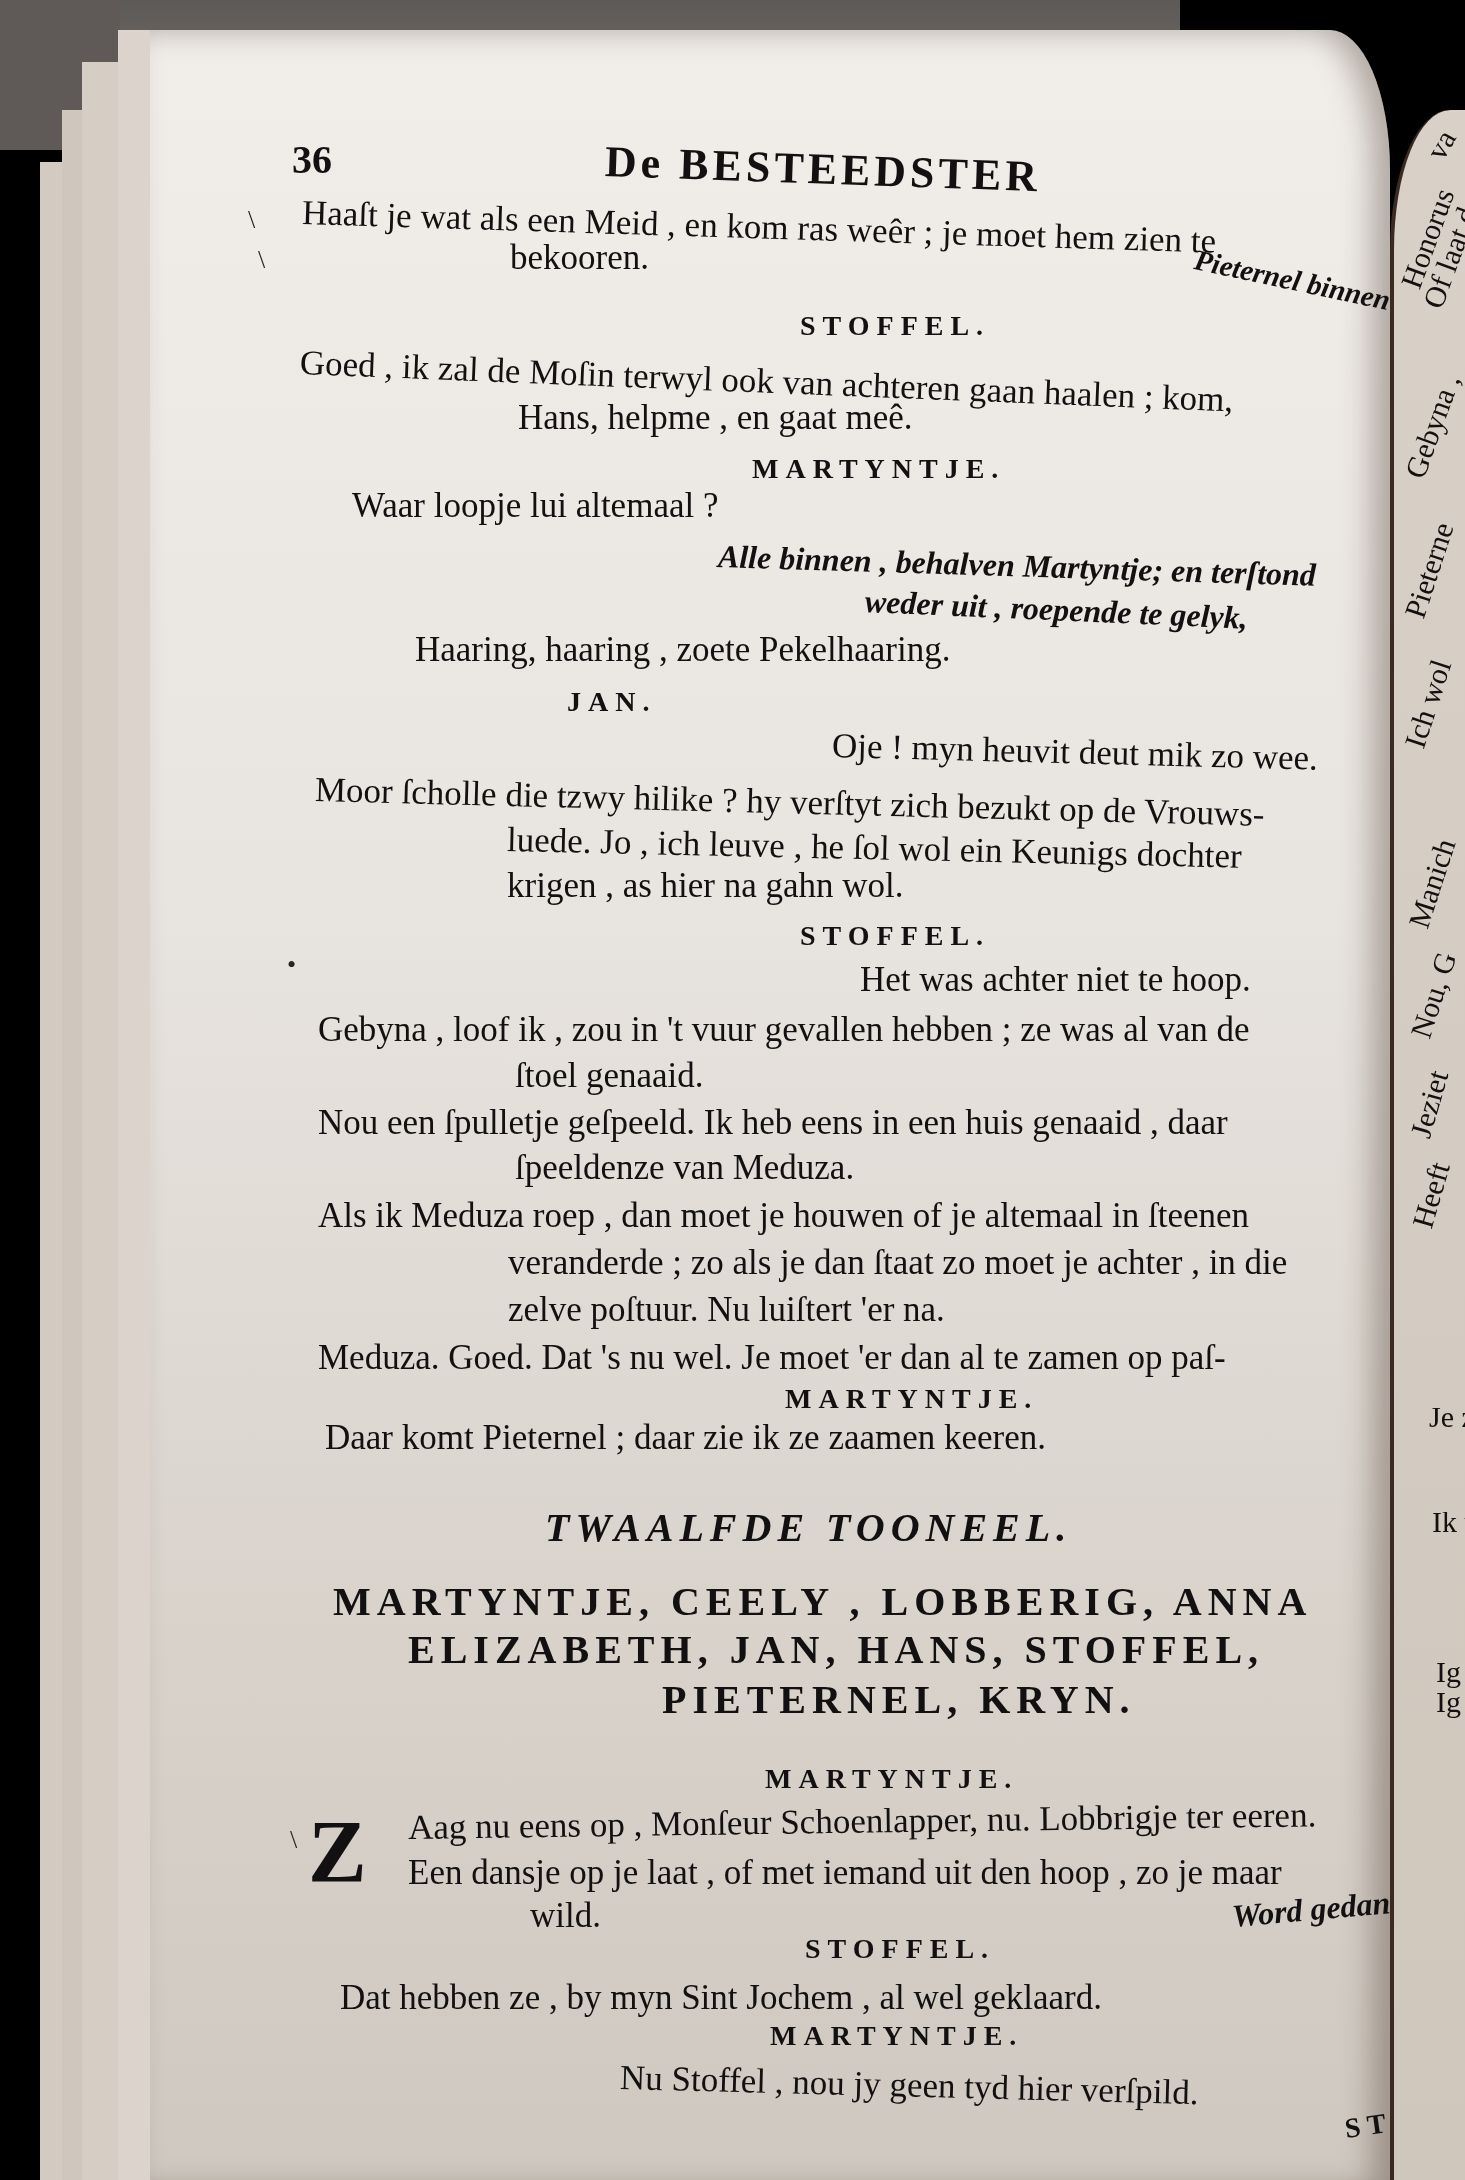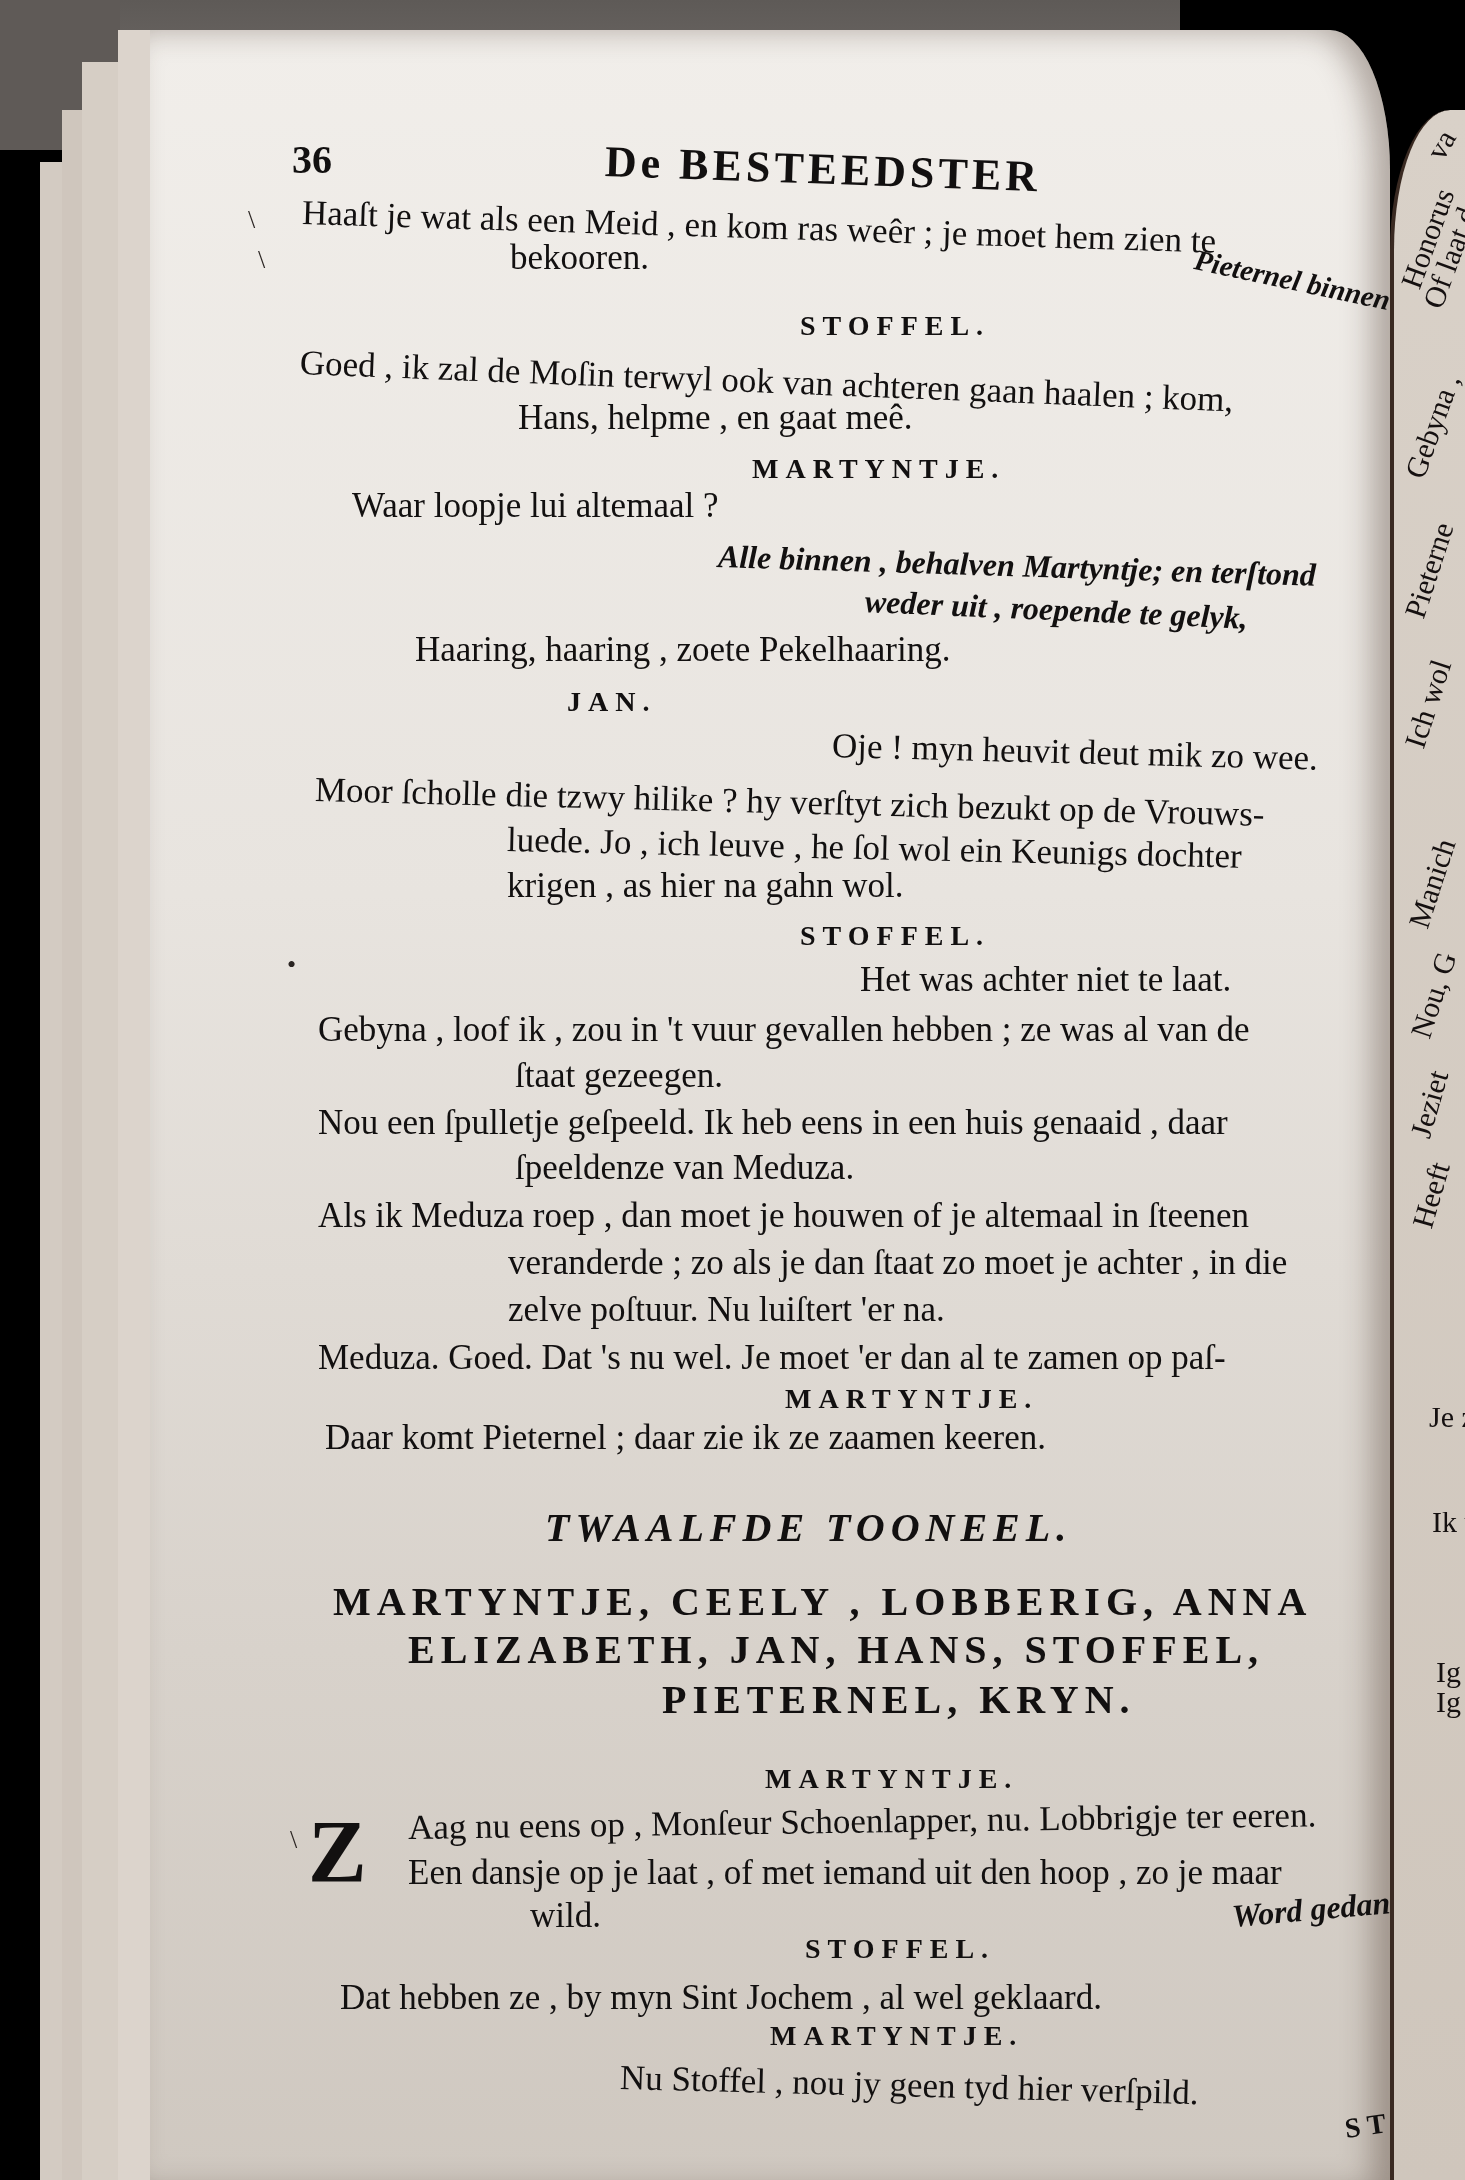--- a/index.html
+++ b/index.html
@@ -83,23 +83,23 @@
 <div class="txt ital" style="left:718px; top:540px; transform:rotate(1.8deg); transform-origin:left center;">Alle binnen , behalven Martyntje; en terſtond</div>
 <div class="txt ital" style="left:865px; top:585px; transform:rotate(2.5deg); transform-origin:left center;">weder uit , roepende te gelyk,</div>
 <div class="txt body" style="left:415px; top:632px;">Haaring, haaring , zoete Pekelhaaring.</div>
 <div class="txt speaker" style="left:565px; top:688px; left:567px;">JAN.</div>
 <div class="txt body" style="left:832px; top:728px; transform:rotate(1.5deg); transform-origin:left center;">Oje ! myn heuvit deut mik zo wee.</div>
 <div class="txt body" style="left:315px; top:772px; transform:rotate(1.5deg); transform-origin:left center;">Moor ſcholle die tzwy hilike ? hy verſtyt zich bezukt op de Vrouws-</div>
 <div class="txt body" style="left:507px; top:822px; transform:rotate(1.3deg); transform-origin:left center;">luede. Jo , ich leuve , he ſol wol ein Keunigs dochter</div>
 <div class="txt body" style="left:507px; top:868px;">krigen , as hier na gahn wol.</div>
 <div class="mark" style="left:287px; top:950px;">•</div>
 <div class="txt speaker" style="left:800px; top:922px;">STOFFEL.</div>
-<div class="txt body" style="left:860px; top:962px;">Het was achter niet te laat.</div>
+<div class="txt body" style="left:860px; top:962px;">Het was achter niet te hoop.</div>
 <div class="txt body" style="left:318px; top:1012px;">Gebyna , loof ik , zou in 't vuur gevallen hebben ; ze was al van de</div>
-<div class="txt body" style="left:515px; top:1058px;">ſtaat gezeegen.</div>
+<div class="txt body" style="left:515px; top:1058px;">ſtoel genaaid.</div>
 <div class="txt body" style="left:318px; top:1105px;">Nou een ſpulletje geſpeeld. Ik heb eens in een huis genaaid , daar</div>
 <div class="txt body" style="left:515px; top:1150px;">ſpeeldenze van Meduza.</div>
 <div class="txt body" style="left:318px; top:1198px;">Als ik Meduza roep , dan moet je houwen of je altemaal in ſteenen</div>
 <div class="txt body" style="left:508px; top:1245px;">veranderde ; zo als je dan ſtaat zo moet je achter , in die</div>
 <div class="txt body" style="left:508px; top:1292px;">zelve poſtuur. Nu luiſtert 'er na.</div>
 <div class="txt body" style="left:318px; top:1340px;">Meduza. Goed. Dat 's nu wel. Je moet 'er dan al te zamen op paſ-</div>
 <div class="txt body" style="left:1392px; top:1378px; font-size:26px;">ſen.</div>
 <div class="txt speaker" style="left:785px; top:1385px;">MARTYNTJE.</div>
 <div class="txt body" style="left:325px; top:1420px;">Daar komt Pieternel ; daar zie ik ze zaamen keeren.</div>
 

